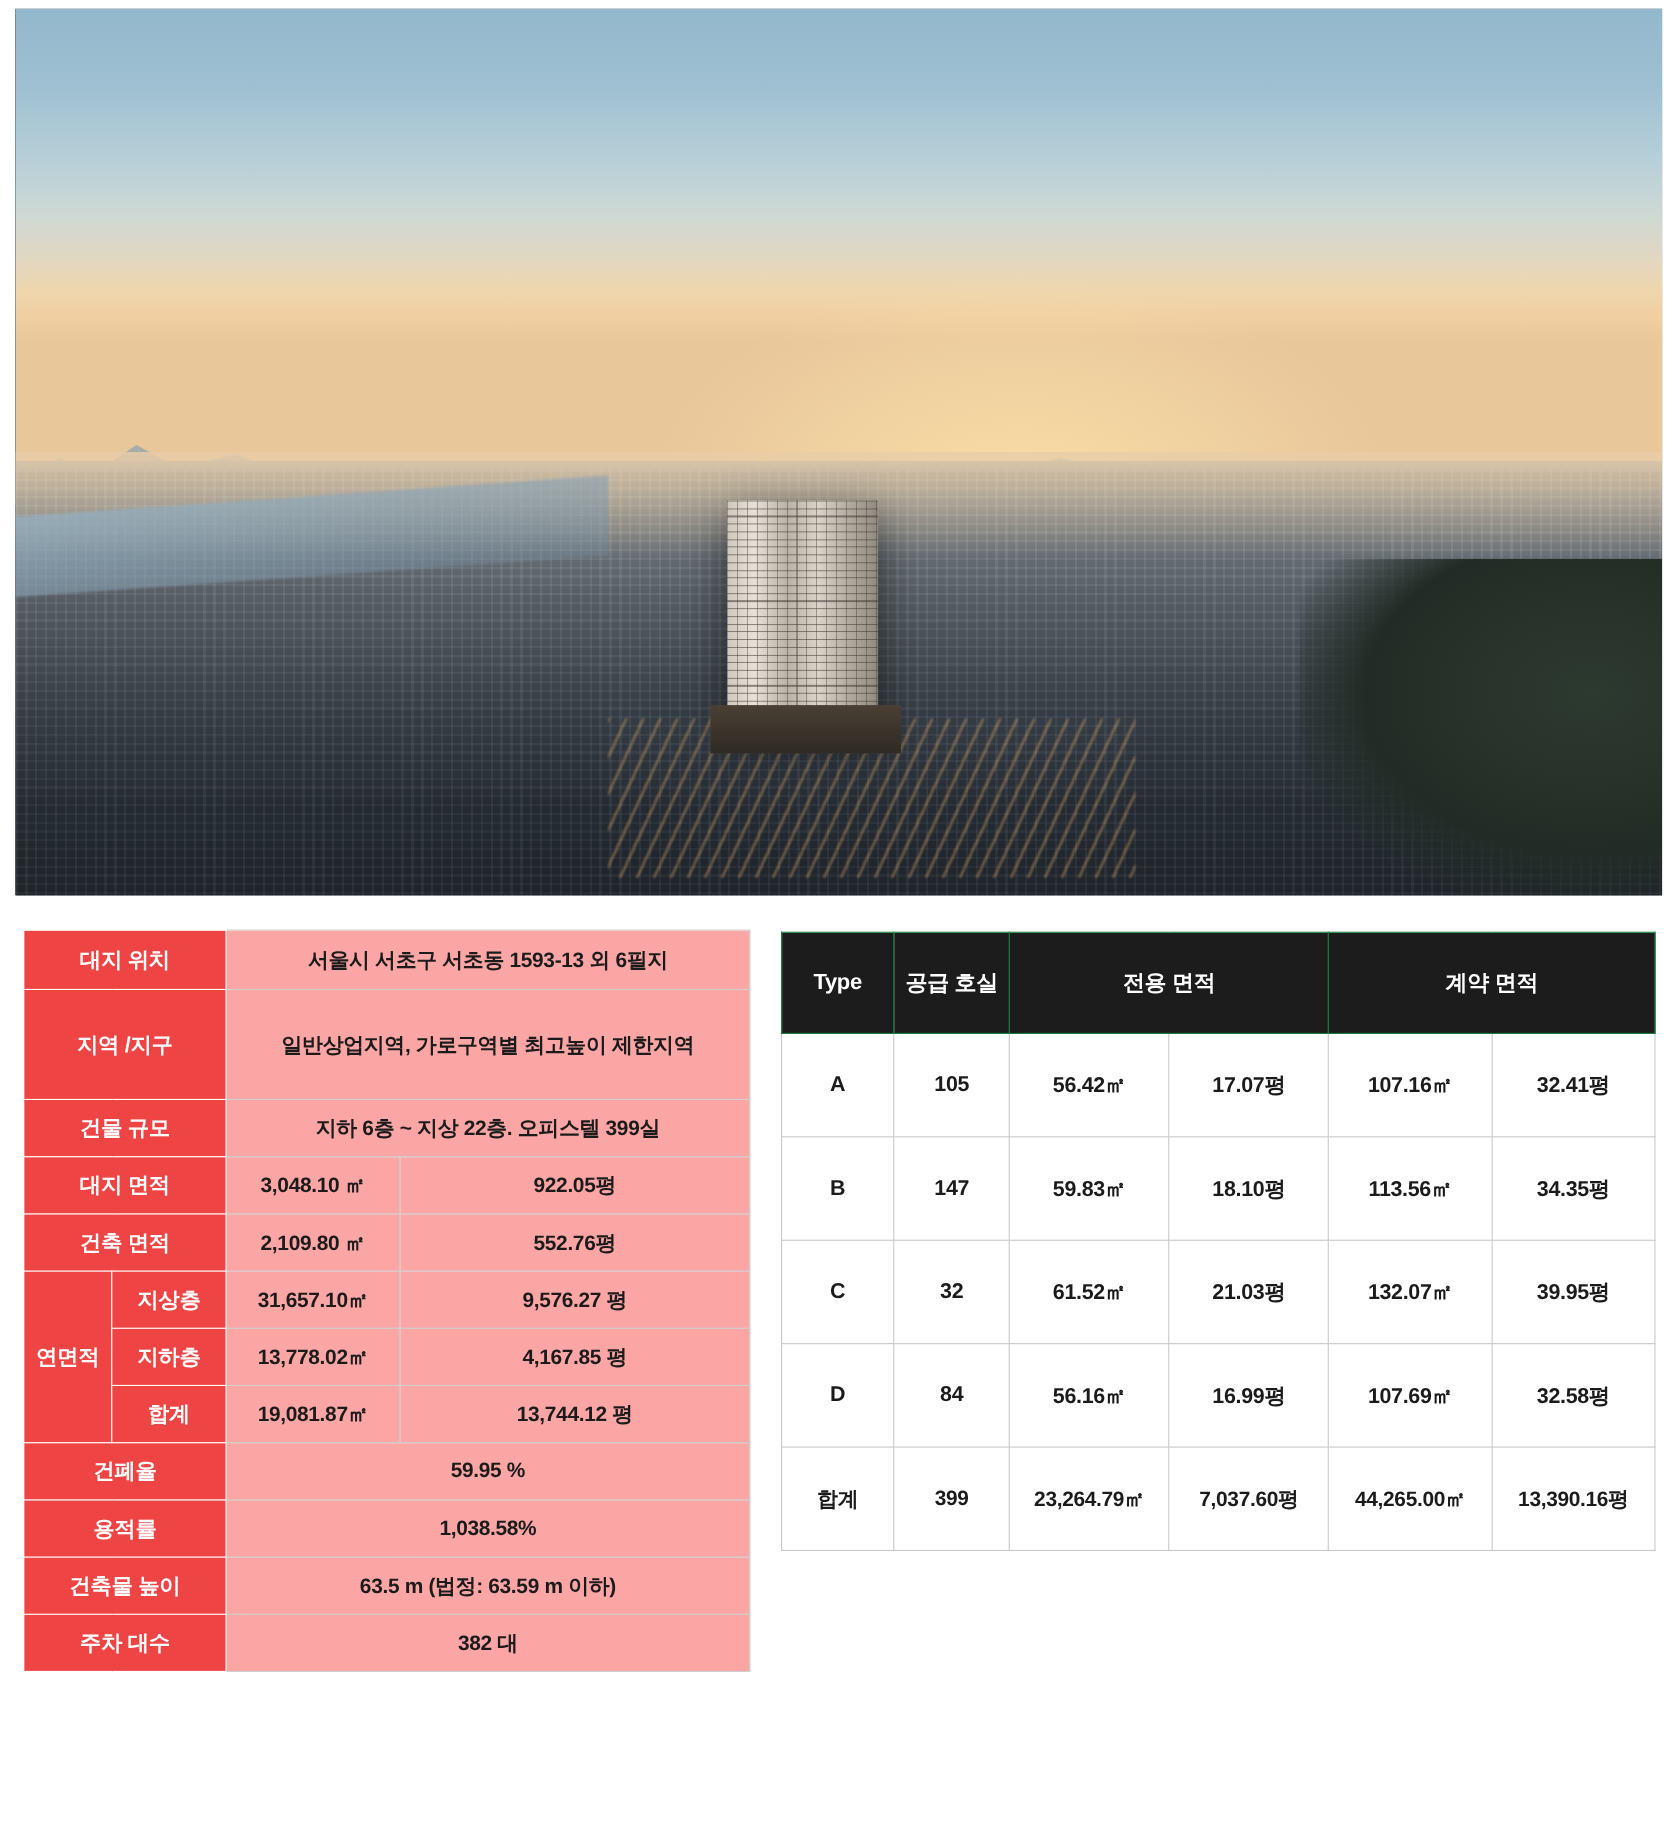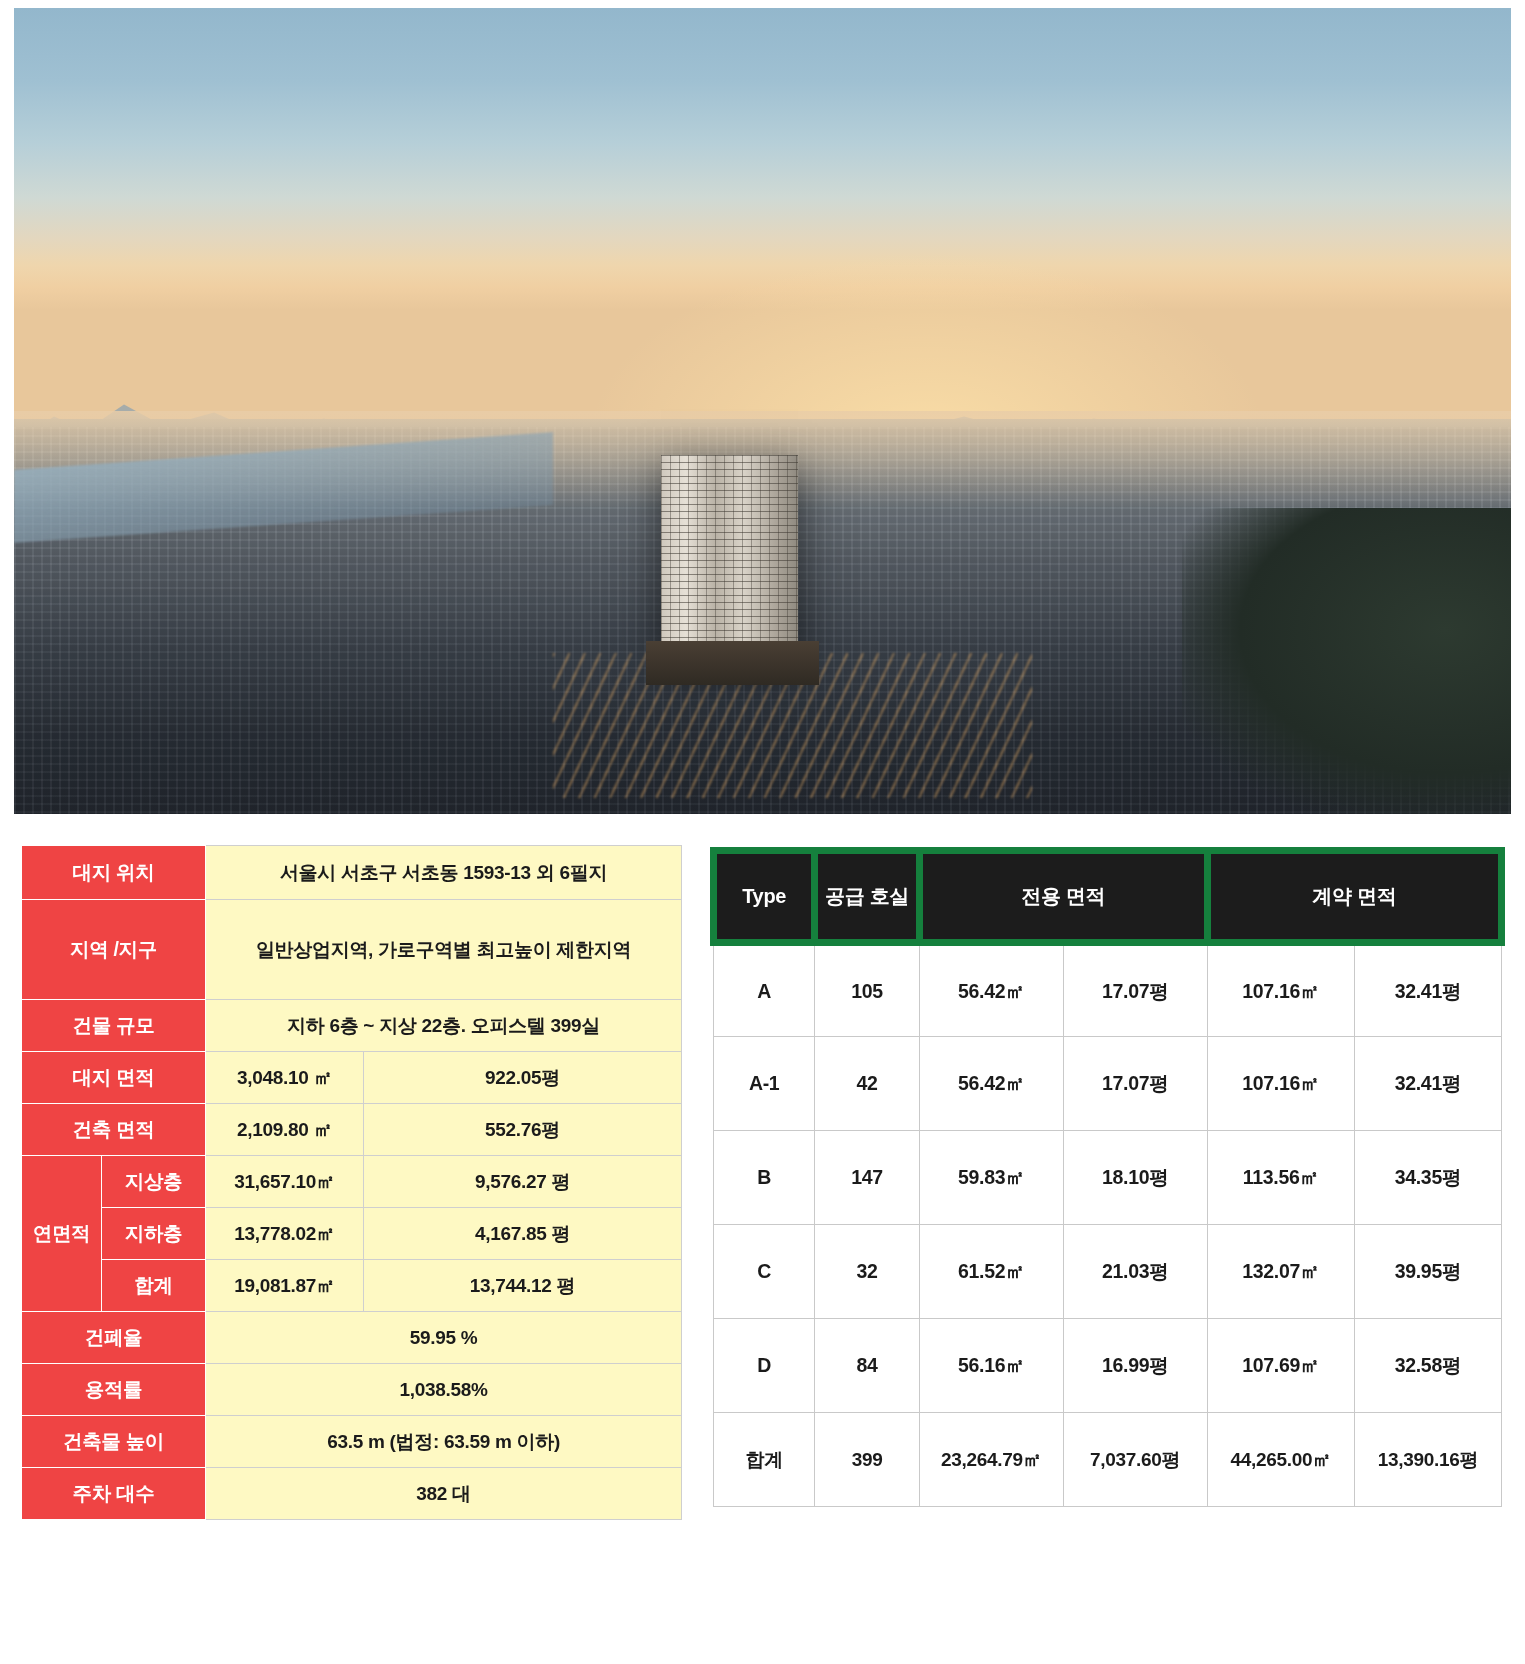--- a/index.html
+++ b/index.html
@@ -117,32 +117,32 @@
     left: 21px; top: 0;
     width: 660px;
   }
   .spec-table td { border: 1px solid #cfcfcf; }
   .spec-table .hd {
     background: #ef4444;
     color: #ffffff;
     border: 1px solid #ffffff;
     font-size: 19.5px;
   }
-  .spec-table .val { background: #fef9c3; }
+  .spec-table .val { background: #fca5a5; }
 
   
   .type-table {
     position: absolute;
     left: 710px; top: 2px;
     width: 795px;
   }
   .type-table th {
     background: #1c1c1c;
     color: #ffffff;
-    border: 7px solid #15803d;
+    border: 1px solid #15803d;
     height: 92px;
     font-size: 20px;
   }
   .type-table td {
     border: 1px solid #c9c9c9;
     background: #ffffff;
     height: 94px;
     font-size: 19.5px;
   }
   .type-table tr.total td { font-size: 19px; }
@@ -263,28 +263,20 @@
       <tbody>
         <tr>
           <td>A</td>
           <td>105</td>
           <td>56.42㎡</td>
           <td>17.07평</td>
           <td>107.16㎡</td>
           <td>32.41평</td>
         </tr>
         <tr>
-          <td>A-1</td>
-          <td>42</td>
-          <td>56.42㎡</td>
-          <td>17.07평</td>
-          <td>107.16㎡</td>
-          <td>32.41평</td>
-        </tr>
-        <tr>
           <td>B</td>
           <td>147</td>
           <td>59.83㎡</td>
           <td>18.10평</td>
           <td>113.56㎡</td>
           <td>34.35평</td>
         </tr>
         <tr>
           <td>C</td>
           <td>32</td>

